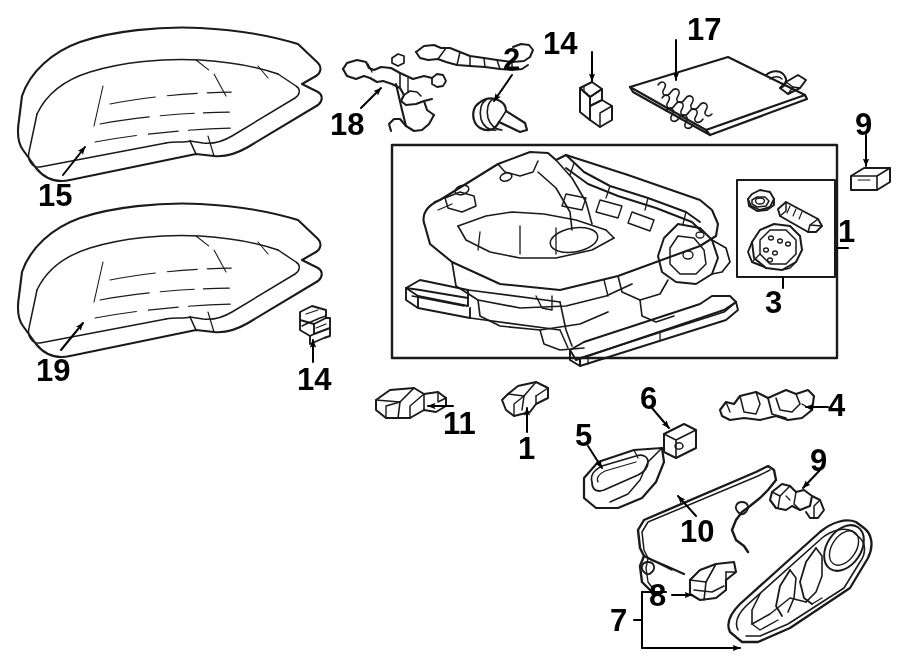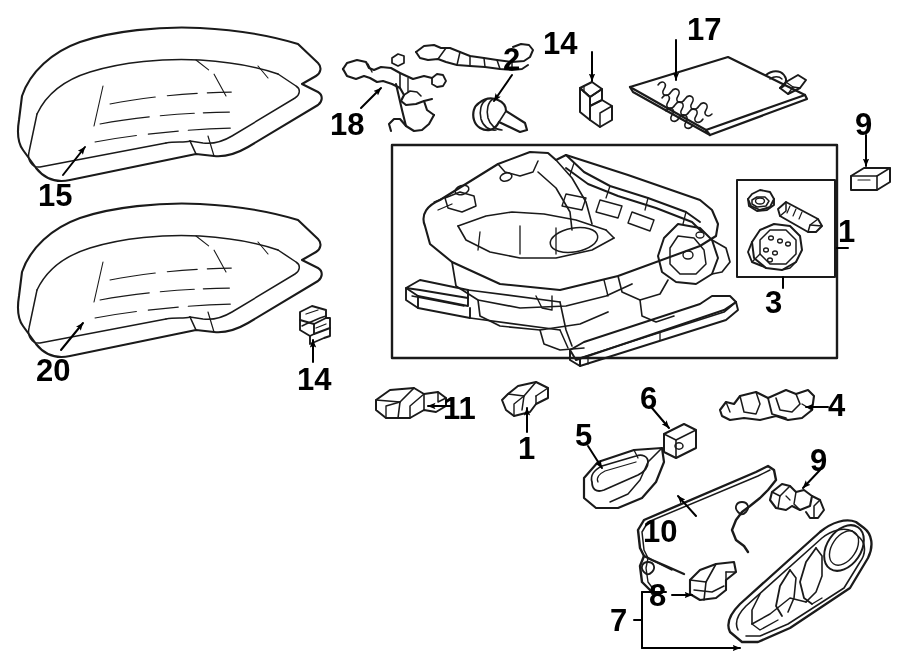--- a/index.html
+++ b/index.html
@@ -436,24 +436,24 @@
 
   <div class="callout-label lbl-lg" style="left:838px;  top:216px;">1</div>
   <div class="callout-label lbl-lg" style="left:503px;  top:44px;">2</div>
   <div class="callout-label lbl-lg" style="left:765px;  top:287px;">3</div>
   <div class="callout-label lbl-lg" style="left:828px;  top:390px;">4</div>
   <div class="callout-label lbl-lg" style="left:575px;  top:420px;">5</div>
   <div class="callout-label lbl-lg" style="left:640px;  top:383px;">6</div>
   <div class="callout-label lbl-lg" style="left:610px;  top:605px;">7</div>
   <div class="callout-label lbl-lg" style="left:649px;  top:580px;">8</div>
   <div class="callout-label lbl-lg" style="left:810px;  top:445px;">9</div>
-  <div class="callout-label lbl-lg" style="left:643px;  top:516px;">10</div>
-  <div class="callout-label lbl-lg" style="left:443px;  top:393px;">11</div>
+  <div class="callout-label lbl-lg" style="left:680px;  top:516px;">10</div>
+  <div class="callout-label lbl-lg" style="left:443px;  top:408px;">11</div>
   <div class="callout-label lbl-lg" style="left:297px;  top:364px;">14</div>
   <div class="callout-label lbl-lg" style="left:518px;  top:433px;">1</div>
   <div class="callout-label lbl-lg" style="left:543px;  top:28px;">14</div>
   <div class="callout-label lbl-lg" style="left:855px;  top:109px;">9</div>
   <div class="callout-label lbl-lg" style="left:38px;   top:180px;">15</div>
   <div class="callout-label lbl-lg" style="left:657px;  top:14px;margin-left:30px;">17</div>
   <div class="callout-label lbl-lg" style="left:330px;  top:109px;">18</div>
-  <div class="callout-label lbl-lg" style="left:36px;   top:355px;">20</div>
+  <div class="callout-label lbl-lg" style="left:36px;   top:355px;">19</div>
 
 </div>
 
 </body></html>

